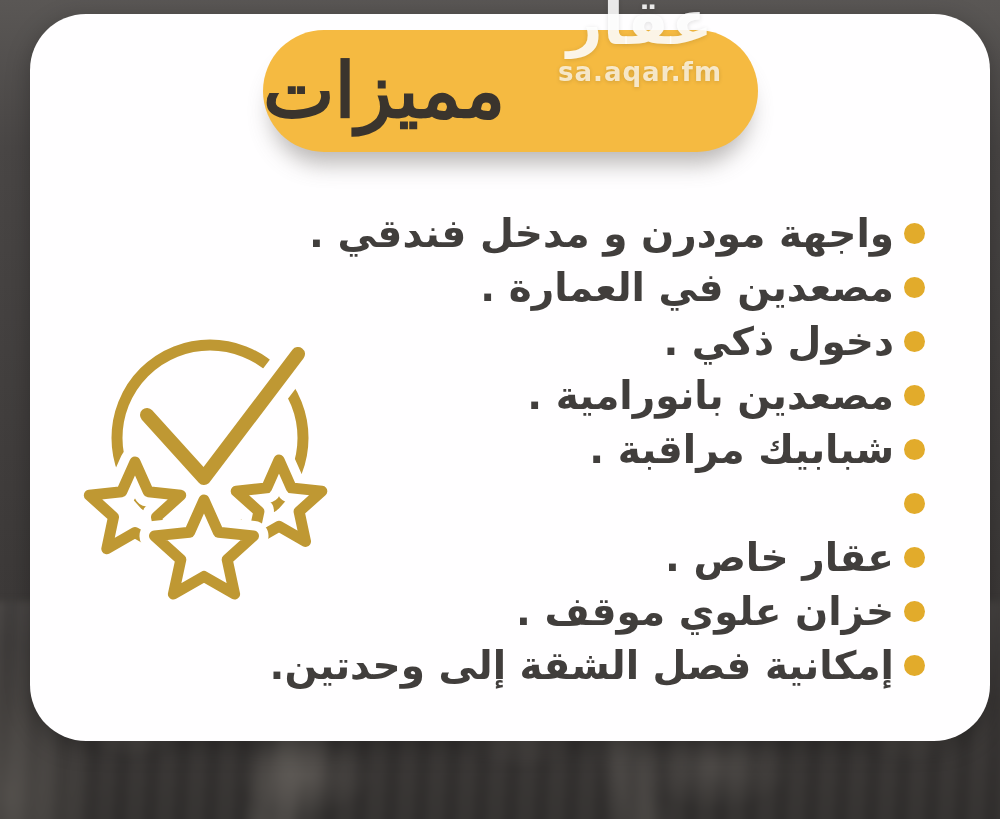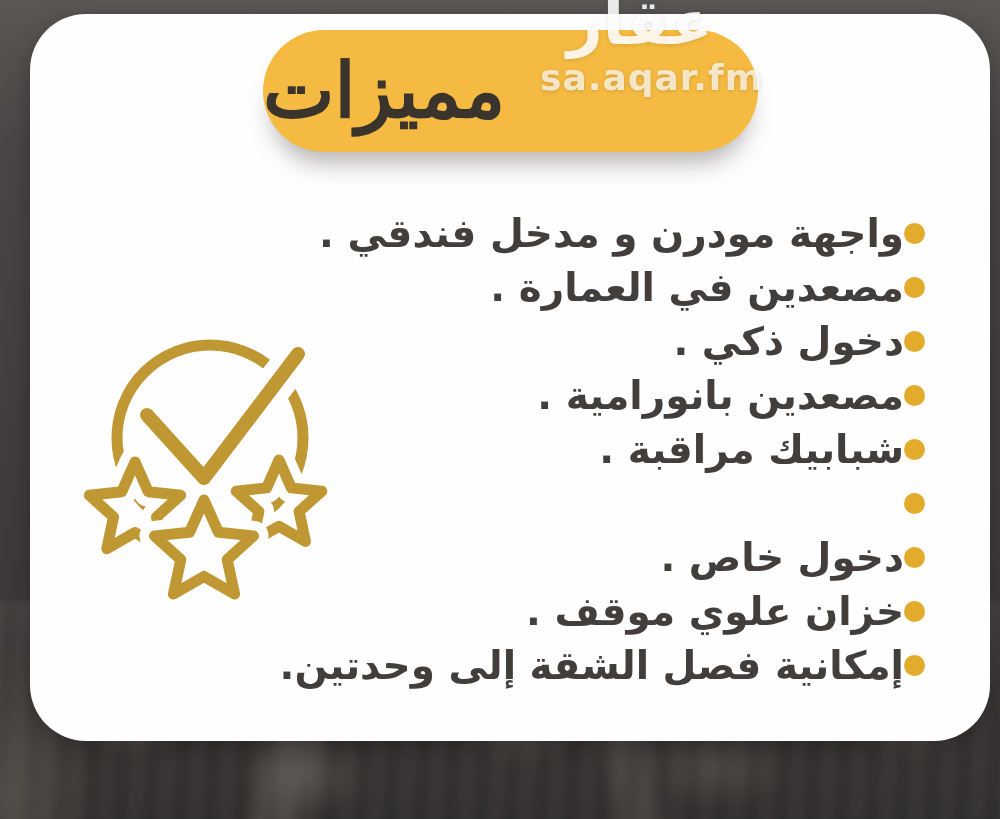--- a/index.html
+++ b/index.html
@@ -38,41 +38,41 @@
   .title-text{
     direction:rtl; padding-inline-start:16px;
     font-size:76px; font-weight:bold; color:#3a342d; line-height:1;
     letter-spacing:0;
   }
   .features{
     position:absolute; top:192px; right:65px; left:36px;
     margin:0; padding:0; list-style:none; direction:rtl;
   }
   .features li{
-    display:flex; align-items:center; height:54px; column-gap:0;
+    display:flex; align-items:center; height:54px; column-gap:10px;
   }
   .bullet{
     flex:0 0 auto; width:21px; height:21px; border-radius:50%;
     background:#e2ab2b;
   }
   .ftext{
     font-size:39px; font-weight:bold; color:#413e3c;
     white-space:nowrap; line-height:1;
   }
   .badge-icon{ position:absolute; left:52px; top:318px; }
   .watermark{
     position:absolute; left:540px; top:-10px; width:200px;
     text-align:center; pointer-events:none;
   }
   .wm-logo{
     font-size:62px; font-weight:bold; color:rgba(255,255,255,.88);
     line-height:1.05; text-shadow:0 1px 5px rgba(0,0,0,.12);
   }
   .wm-site{
-    font-size:36px; font-weight:bold; color:rgba(255,255,255,.72);
+    font-size:26px; font-weight:bold; color:rgba(255,255,255,.72);
     margin-top:2px; letter-spacing:1px; text-shadow:0 1px 4px rgba(0,0,0,.15);
   }
 </style>
 </head>
 <body>
 
 <div class="stage">
 
   <div class="photo"></div>
 
@@ -101,21 +101,21 @@
       </li>
       <li>
         <span class="bullet"></span>
         <span class="ftext">شبابيك مراقبة .</span>
       </li>
       <li>
         <span class="bullet"></span>
       </li>
       <li>
         <span class="bullet"></span>
-        <span class="ftext">دخول خاص .</span>
+        <span class="ftext">عقار خاص .</span>
       </li>
       <li>
         <span class="bullet"></span>
         <span class="ftext">خزان علوي موقف .</span>
       </li>
       <li>
         <span class="bullet"></span>
         <span class="ftext">إمكانية فصل الشقة إلى وحدتين.</span>
       </li>
     </ul>

